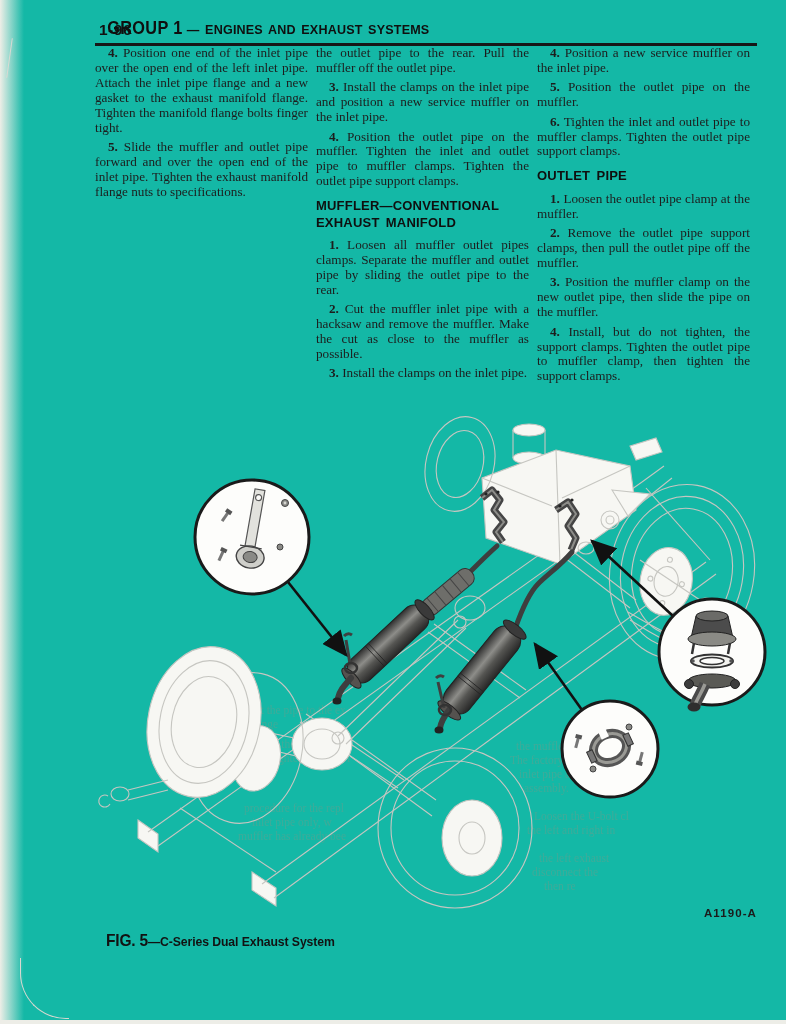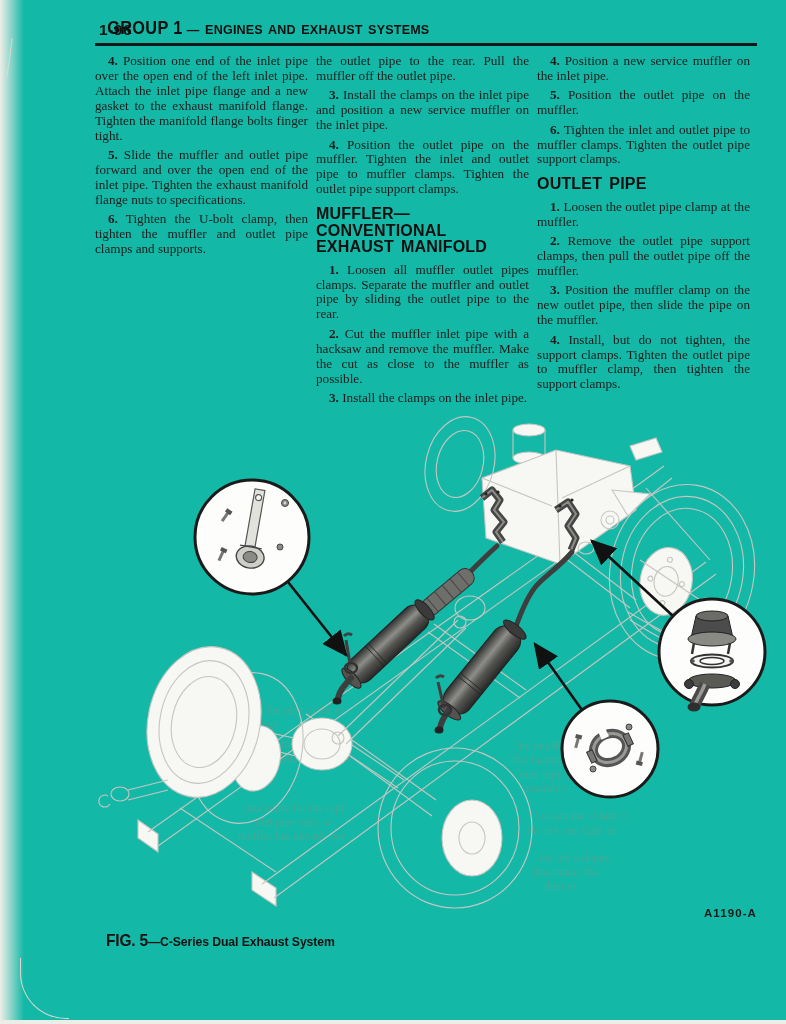--- a/index.html
+++ b/index.html
@@ -16,26 +16,26 @@
   .pagenum{position:absolute;left:99px;top:21px;
         font:700 15.5px "Liberation Sans","DejaVu Sans",sans-serif;letter-spacing:.5px;color:#111;}
   .htitle{position:absolute;left:95px;top:18px;width:662px;text-align:left;color:#0f0f0f;
         font-family:"Liberation Sans","DejaVu Sans",sans-serif;white-space:nowrap;}
   .htitle .cond{display:inline-block;transform:scaleX(.93);transform-origin:center;}
   .htitle .big{font-size:17.5px;font-weight:700;letter-spacing:.4px;}
   .htitle .small{font-size:13.5px;font-weight:700;letter-spacing:.2px;word-spacing:2px;}
   .rule{position:absolute;left:95px;top:43px;width:662px;height:2.6px;background:#171717;}
 
   
-  .cols{position:absolute;left:95px;top:54px;width:668px;display:flex;gap:8px;}
+  .cols{position:absolute;left:95px;top:46px;width:668px;display:flex;gap:8px;}
   .col{width:213px;font-size:13.2px;line-height:14.9px;text-align:justify;color:#1d1d1d;}
   .col p{margin:0 0 4.5px 0;}
   .col p.step{text-indent:13px;}
   .col p b{font-weight:700;}
-  .col h3{font-family:"Liberation Sans","DejaVu Sans",sans-serif;font-size:16px;line-height:16.5px;
+  .col h3{font-family:"Liberation Sans","DejaVu Sans",sans-serif;font-size:13px;line-height:16.5px;
         font-weight:700;letter-spacing:.2px;word-spacing:2.5px;margin:9px 0 7px 0;color:#0f0f0f;
         text-align:left;}
 
   
   .figure-svg{position:absolute;left:0;top:400px;width:786px;height:525px;}
   .ghost{stroke:#c6c6c1;stroke-width:1.1;fill:none;}
   .ghostf{stroke:#c6c6c1;stroke-width:1.1;fill:#f7f7f3;}
   .bleed{font-family:"Liberation Serif","DejaVu Serif",serif;font-size:11.5px;fill:#97907e;opacity:.33;}
   .figid{font:700 11.5px "Liberation Sans","DejaVu Sans",sans-serif;letter-spacing:1.1px;fill:#1b1b1b;}
 
@@ -59,21 +59,20 @@
       <span class="big">GROUP 1</span>
       <span class="small">— ENGINES AND EXHAUST SYSTEMS</span>
     </span>
   </div>
   <div class="rule"></div>
 
   <div class="cols">
     <div class="col">
         <p class="step"><b>4.</b> Position one end of the inlet pipe over the open end of the left inlet pipe. Attach the inlet pipe flange and a new gasket to the exhaust manifold flange. Tighten the manifold flange bolts finger tight.</p>
         <p class="step"><b>5.</b> Slide the muffler and outlet pipe forward and over the open end of the inlet pipe. Tighten the exhaust manifold flange nuts to specifications.</p>
-        <p class="step"><b>6.</b> Tighten the U-bolt clamp, then tighten the muffler and outlet pipe clamps and supports.</p>
       </div>
     <div class="col">
         <p class="cont">the outlet pipe to the rear. Pull the muffler off the outlet pipe.</p>
         <p class="step"><b>3.</b> Install the clamps on the inlet pipe and position a new service muffler on the inlet pipe.</p>
         <p class="step"><b>4.</b> Position the outlet pipe on the muffler. Tighten the inlet and outlet pipe to muffler clamps. Tighten the outlet pipe support clamps.</p>
         <h3>MUFFLER—CONVENTIONAL EXHAUST MANIFOLD</h3>
         <p class="step"><b>1.</b> Loosen all muffler outlet pipes clamps. Separate the muffler and outlet pipe by sliding the outlet pipe to the rear.</p>
         <p class="step"><b>2.</b> Cut the muffler inlet pipe with a hacksaw and remove the muffler. Make the cut as close to the muffler as possible.</p>
         <p class="step"><b>3.</b> Install the clamps on the inlet pipe.</p>
       </div>

